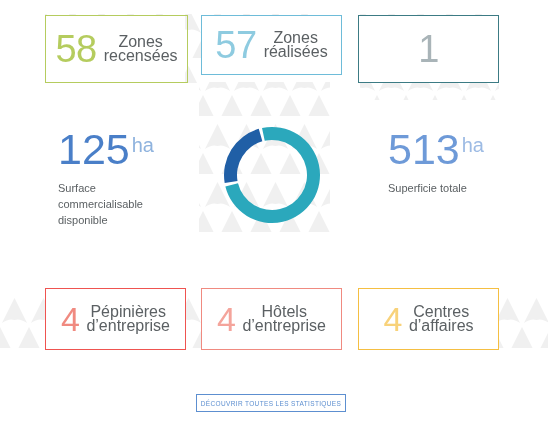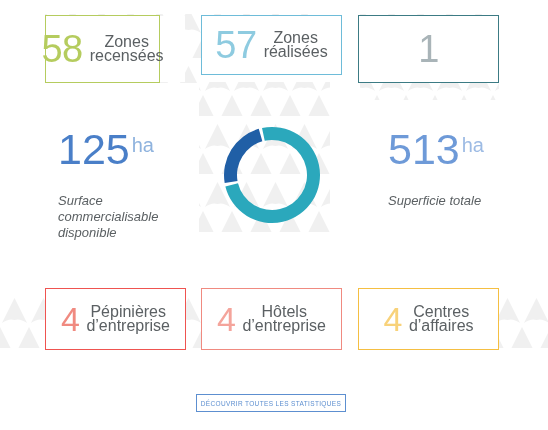--- a/index.html
+++ b/index.html
@@ -60,21 +60,21 @@
   .stat-label {
     font-size: 16px;
     line-height: 14.5px;
     color: #5b6063;
     white-space: pre-line;
     font-weight: 400;
     text-align: center;
   }
 
   
-  #box-zones-recensees { left: 45px;  top: 15px; width: 115px; height: 68px; border-color: #b5cc5e; }
+  #box-zones-recensees { left: 45px;  top: 15px; width: 143px; height: 68px; border-color: #b5cc5e; }
   #box-zones-realisees { left: 201px; top: 15px; width: 141px; height: 60px; border-color: #6ebcd9; }
   #box-projet-zone     { left: 358px; top: 15px; width: 141px; height: 68px; border-color: #3c7b84; }
 
   #box-zones-recensees .stat-number { color: #b5cc5e; }
   #box-zones-realisees .stat-number { color: #8ecbe0; }
   #box-projet-zone     .stat-number { color: #a9b4b8; }
 
   
   #box-pepinieres { left: 45px;  top: 288px; width: 141px; height: 62px; border-color: #ef5350; }
   #box-hotels     { left: 201px; top: 288px; width: 141px; height: 62px; border-color: #f08a80; }
@@ -105,26 +105,25 @@
   }
   .area-unit {
     font-size: 20px;
     font-weight: 400;
     color: #8fb3de;
     margin-left: 2px;
     position: relative;
     top: 6px;
   }
   .area-caption {
-    font-size: 13px;
+    font-size: 11px;
     line-height: 16px;
     color: #5b6063;
     white-space: pre-line;
-    margin-top: 22px;
-    font-style: italic;
+    margin-top: 9px;
   }
 
   #area-left  { left: 58px;  top: 128px; }
   #area-right { left: 388px; top: 128px; }
   #area-left .area-value  { color: #4a7fc8; }
   #area-right .area-value { color: #6e9ad8; }
   #area-right .area-unit  { color: #9dbbe4; }
 
   
   #donut-chart {

